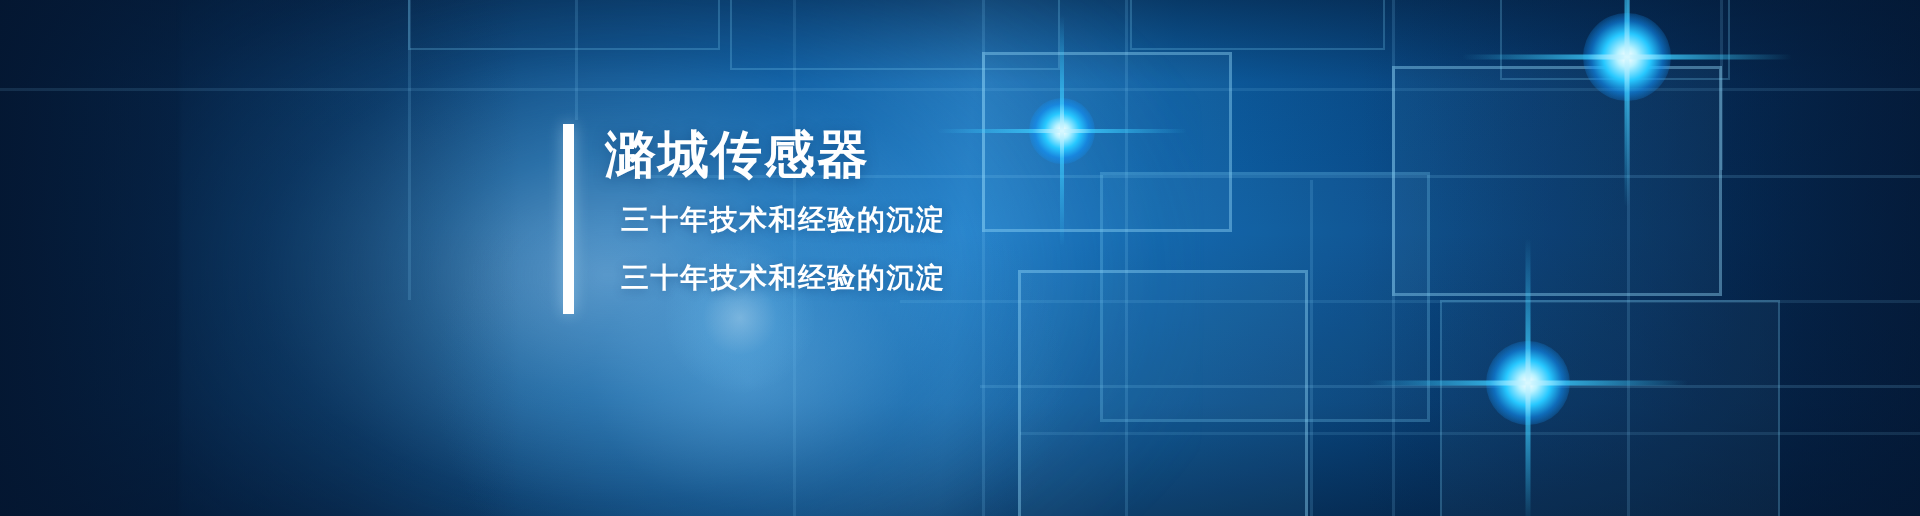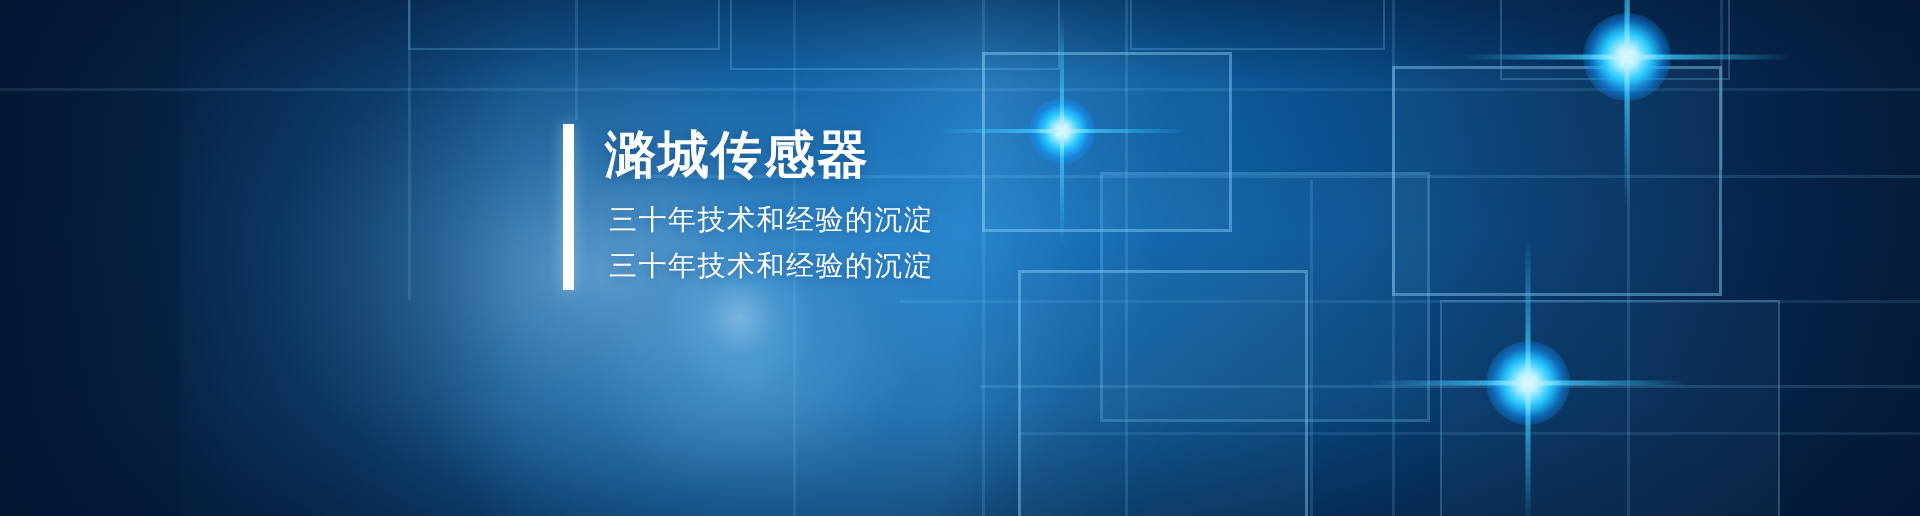--- a/index.html
+++ b/index.html
@@ -136,24 +136,24 @@
     font-weight: bold;
     letter-spacing: 2px;
     line-height: 1.12;
     margin: 0 0 16px 0;
     white-space: nowrap;
     text-shadow: 0 2px 14px rgba(8,50,105,0.45);
   }
   .sub {
     color: #ffffff;
     font-size: 28px;
-    font-weight: normal;
+    font-weight: bold;
     letter-spacing: 1.5px;
     line-height: 1.48;
-    margin: 4px;
+    margin: 16px;
     white-space: nowrap;
     text-shadow: 0 2px 10px rgba(8,50,105,0.40);
   }
 </style>
 </head>
 <body>
 
 <div class="banner">
 
   <div class="bg-base2"></div>

